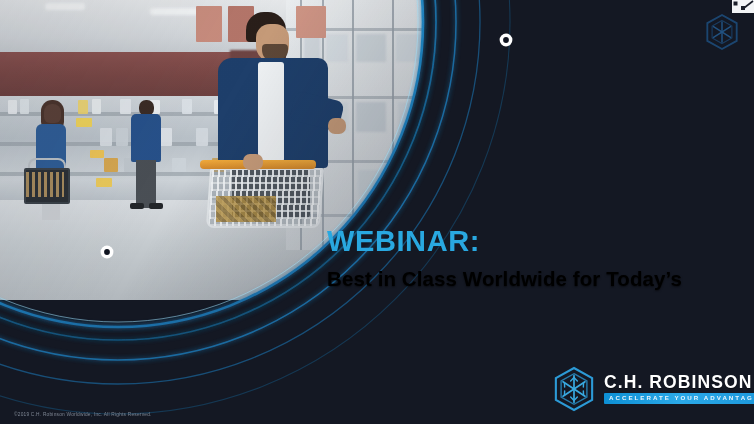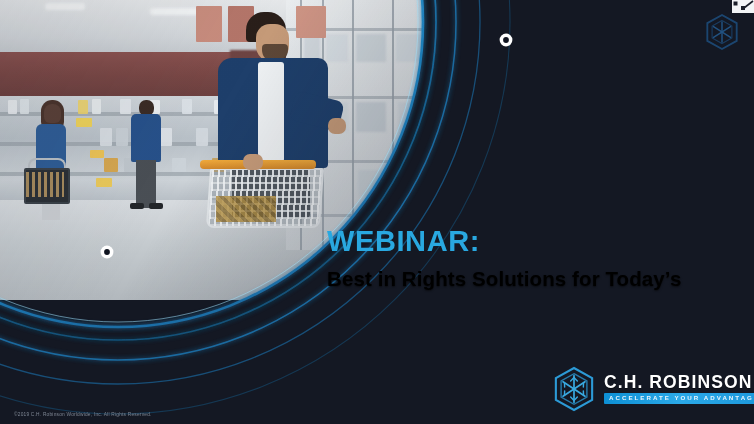--- a/index.html
+++ b/index.html
@@ -338,21 +338,21 @@
       <circle cx="506" cy="40" r="2.9" fill="#101420"></circle>
     </g>
     <g>
       <circle cx="107" cy="252" r="6.4" fill="#ffffff"></circle>
       <circle cx="107" cy="252" r="2.9" fill="#101420"></circle>
     </g>
   </svg>
 
   <div class="title-block">
     <div class="kicker" style="color:#29a8e0">WEBINAR:</div>
-    <div class="subtitle">Best in Rights Solutions for Today’s</div>
+    <div class="subtitle">Best in Class Worldwide for Today’s</div>
   </div>
 
   <div class="logo">
     <svg class="logo-mark" viewBox="0 0 44 48">
       <polygon points="22,2 41,12.5 41,35.5 22,46 3,35.5 3,12.5" fill="none" stroke="#2c9ad6" stroke-width="2.2"></polygon>
       <polygon points="22,8 35.5,15.6 35.5,32.4 22,40 8.5,32.4 8.5,15.6" fill="none" stroke="#2c9ad6" stroke-width="1.5" opacity=".75"></polygon>
       <g stroke="#39a9e0" stroke-width="1.8" stroke-linecap="round">
         <line x1="22" y1="10" x2="22" y2="38"></line>
         <line x1="10.5" y1="16.5" x2="33.5" y2="31.5"></line>
         <line x1="33.5" y1="16.5" x2="10.5" y2="31.5"></line>

